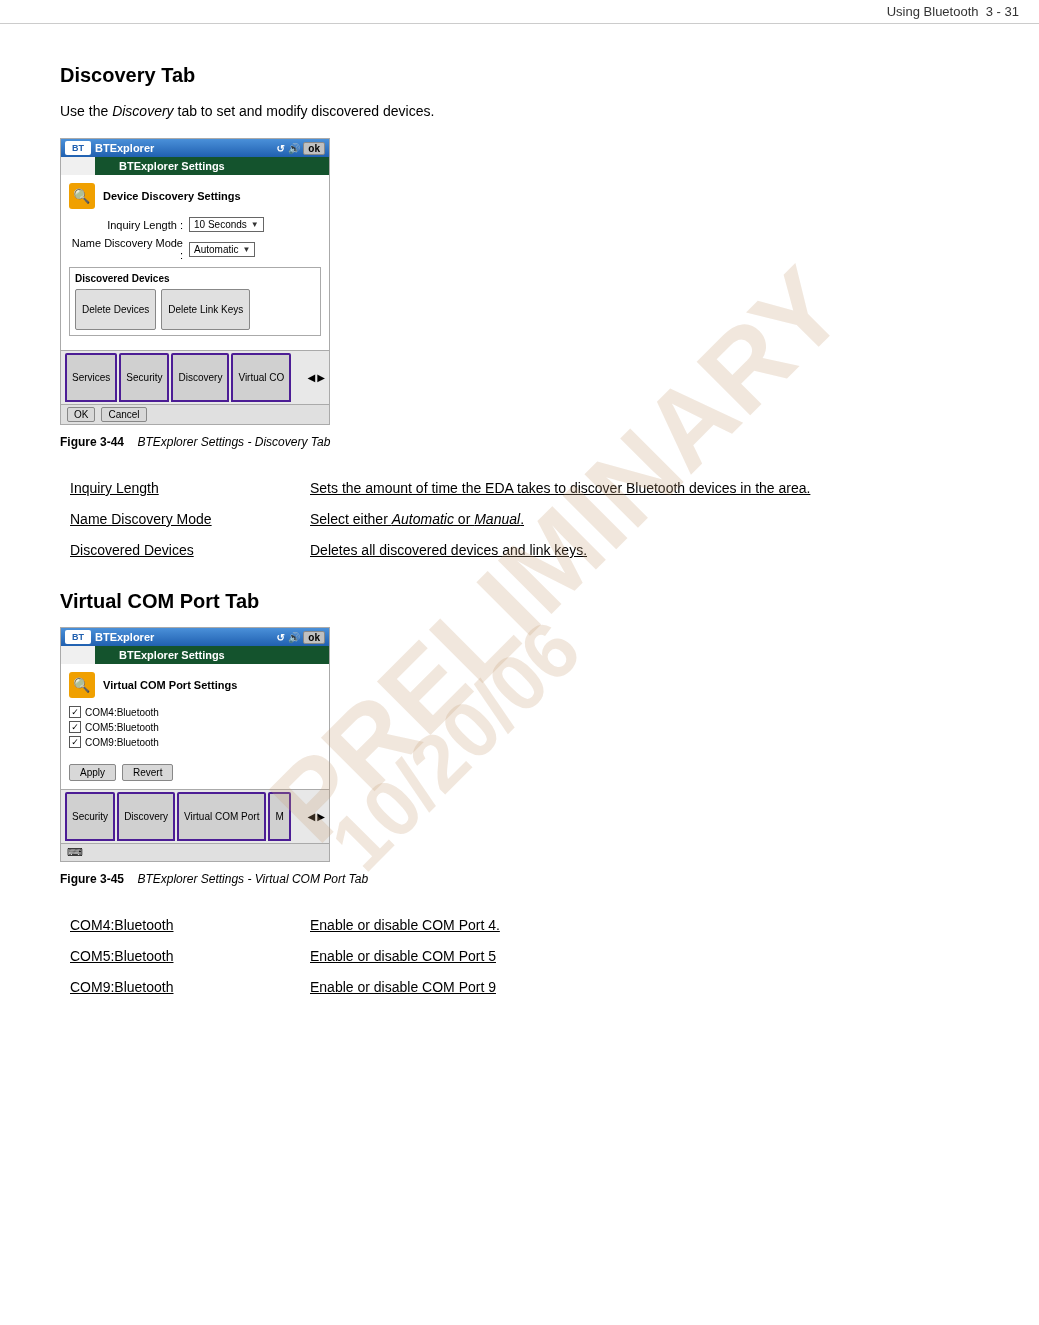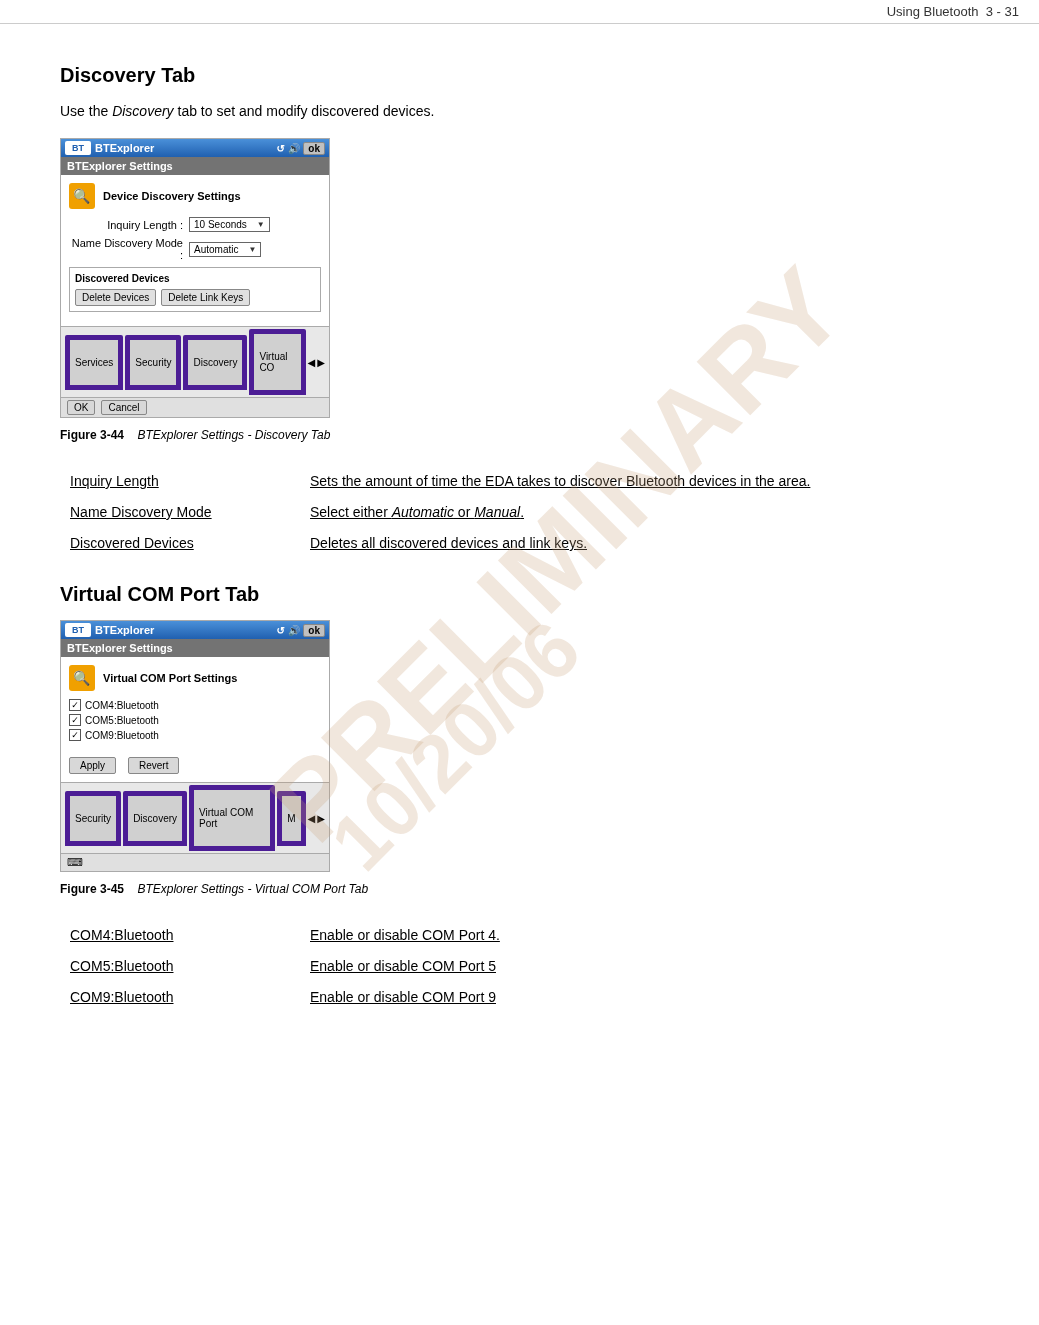--- a/index.html
+++ b/index.html
@@ -98,25 +98,26 @@
     .ok-btn-title {
       background: #c0c0c0;
       color: #000;
       border: 1px solid #888;
       padding: 0px 4px;
       font-size: 10px;
       border-radius: 2px;
     }
 
     .screenshot-subheader {
-      background: #737373;
+      background: #14532d;
       color: #fff;
       font-size: 11px;
       font-weight: bold;
-      padding: 3px 6px;
+      padding: 3px 24px;
+      margin-left: 34px;
     }
 
     .screenshot-body {
       background: #fff;
       padding: 8px;
     }
 
     .screenshot-section-header {
       display: flex;
       align-items: center;
@@ -160,21 +161,21 @@
       gap: 3px;
     }
 
     .dropdown-box {
       border: 1px solid #666;
       background: #fff;
       padding: 1px 4px;
       font-size: 10px;
       display: inline-flex;
       align-items: center;
-      gap: 10px;
+      gap: 4px;
     }
 
     .dropdown-arrow {
       font-size: 8px;
       color: #333;
     }
 
     .discovered-devices-group {
       border: 1px solid #aaa;
       padding: 5px;
@@ -189,38 +190,38 @@
     }
 
     .group-buttons {
       display: flex;
       gap: 5px;
     }
 
     .group-btn {
       border: 1px solid #888;
       background: #e0e0e0;
-      padding: 2px 6px;
+      padding: 14px 6px;
       font-size: 10px;
       border-radius: 2px;
     }
 
     
     .screenshot-tabs {
       display: flex;
       align-items: center;
       border-top: 1px solid #aaa;
       background: #e8e8e8;
       font-size: 10px;
       padding: 2px 4px;
       gap: 2px;
     }
 
     .tab-item {
-      border: 5px solid #4c1d95;
+      border: 2px solid #4c1d95;
       padding: 17px 5px;
       background: #d0d0d0;
       font-size: 10px;
       border-radius: 2px 2px 0 0;
     }
 
     .tab-arrow {
       margin-left: auto;
       font-size: 10px;
       display: flex;
@@ -341,21 +342,21 @@
       align-items: center;
       border-top: 1px solid #aaa;
       background: #e8e8e8;
       font-size: 10px;
       padding: 2px 4px;
       gap: 2px;
     }
 
     .apply-revert-row {
       display: flex;
-      gap: 12px;
+      gap: 6px;
       margin-top: 16px;
     }
 
     .apply-btn {
       border: 1px solid #888;
       background: #d8d8d8;
       padding: 2px 10px;
       font-size: 10px;
       border-radius: 2px;
     }

